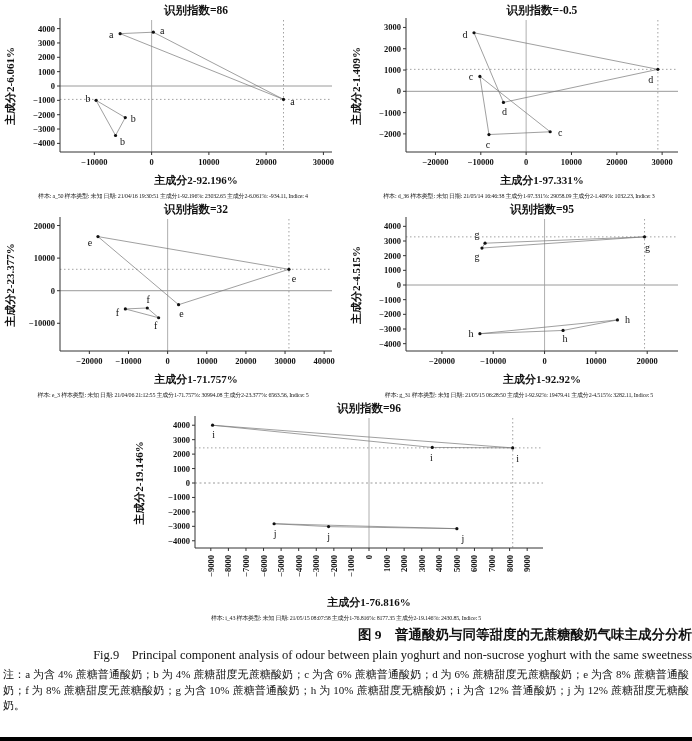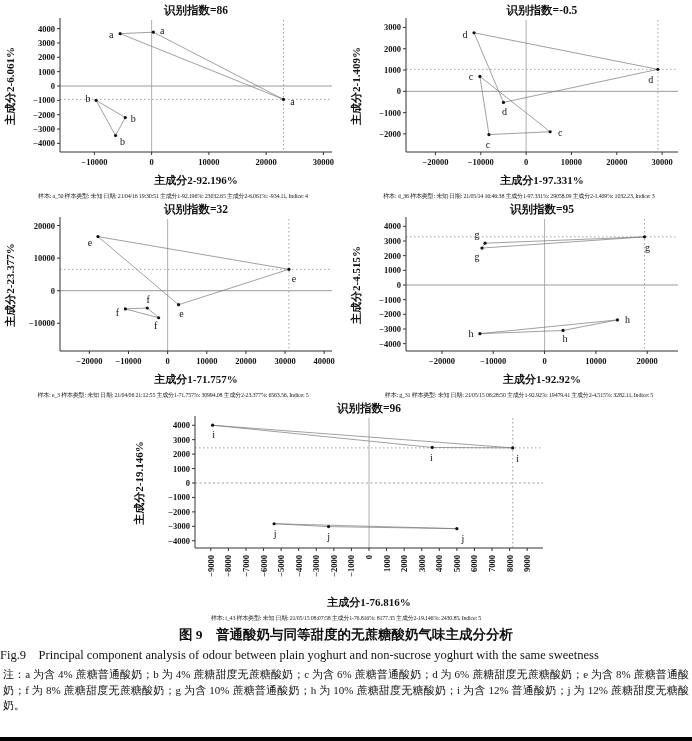--- a/index.html
+++ b/index.html
@@ -7,22 +7,22 @@
   .page{width:692px;height:741px;box-sizing:border-box;padding-top:2px;border-bottom:4px solid #000;background:#fff;overflow:hidden;}
   .row{display:flex;justify-content:center;gap:4px;}
   figure.chart{margin:0;display:flex;flex-direction:column;align-items:center;}
   .sample-info{font-size:6px;color:#222;text-align:center;white-space:nowrap;margin-top:-2px;letter-spacing:-0.2px;}
   svg text{font-family:"Liberation Serif",serif;fill:#111;}
   .tick{font-size:8.5px;font-weight:bold;}
   .ct{font-size:11.5px;font-weight:bold;}
   .al{font-size:11px;font-weight:bold;}
   .pt{font-size:10px;}
   .caption-block{margin-top:2px;}
-  .cap-cn{text-align:center;font-weight:bold;font-size:13.5px;margin:3px 8px 3px;}
-  .cap-en{text-align:left;font-size:12.5px;margin:0 0 3px;}
+  .cap-cn{text-align:right;font-weight:bold;font-size:13.5px;margin:3px 0 3px;}
+  .cap-en{text-align:right;font-size:12.5px;margin:0 0 3px;}
   .note{font-size:11px;line-height:1.42;text-align:justify;margin:0 3px;}
 </style>
 </head>
 <body>
 
 <div class="page">
 
   <div class="row">
     <figure class="chart">
       <div><svg width="342" height="188" viewBox="0 0 342 188">

